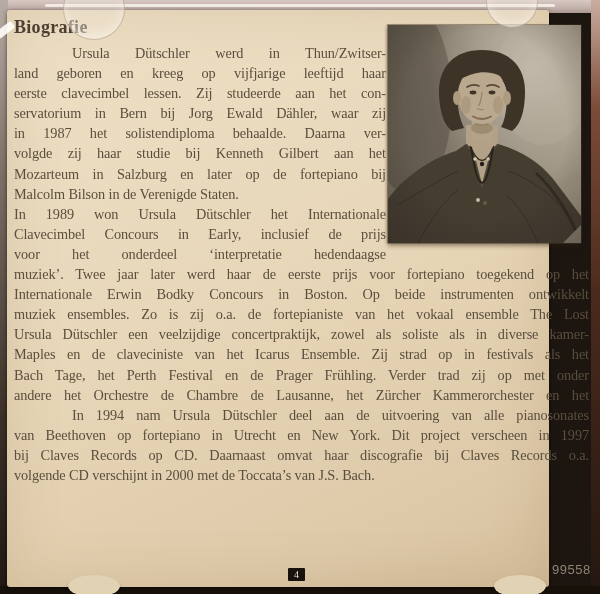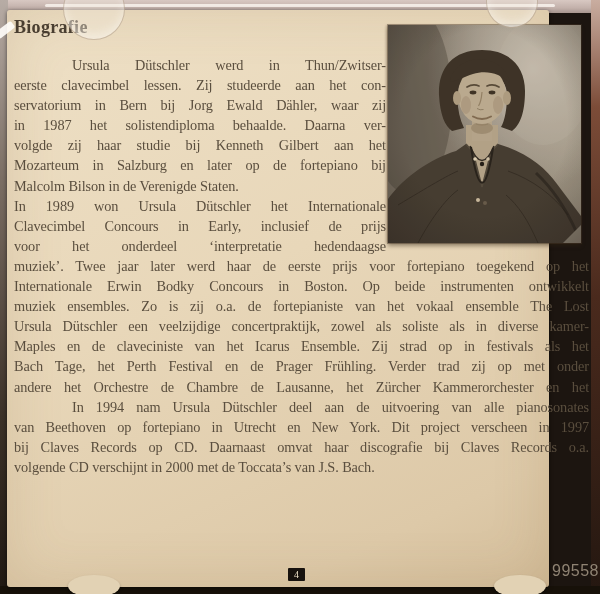--- a/index.html
+++ b/index.html
@@ -21,39 +21,39 @@
   
   .paper { position:absolute; left:7px; top:10px; width:542px; height:577px;
            background:linear-gradient(155deg,#eee0c6 0%,#e8d7b9 45%,#ddc9a8 85%,#d4be9b 100%);
            border-radius:3px;
            box-shadow:inset 0 0 55px rgba(140,105,60,0.18), 0 1px 4px rgba(0,0,0,0.55); }
 
   .page-title { position:absolute; left:7px; top:7px; font-size:18px; font-weight:bold;
                 color:#4a3f31; letter-spacing:0.3px; }
 
   
-  .text-block { position:absolute; left:7px; top:33px; color:#5a4e3e;margin-top:12px; }
+  .text-block { position:absolute; left:7px; top:33px; color:#5a4e3e; }
   .line { font-size:14.3px; line-height:20.1px; height:20.1px; overflow:hidden;
           letter-spacing:-0.1px; text-align:justify; text-align-last:justify; }
   .line.n  { width:372px; }
   .line.w  { width:575px; }
   .line.ind { text-indent:58px; }
   .line.pe  { text-align-last:left; }
 
   
   .photo { position:absolute; left:381px; top:15px; width:193px; height:218px;
            outline:1px solid rgba(70,55,40,0.4);
            box-shadow:0 3px 4px rgba(50,35,20,0.45), -2px 0 2px rgba(90,70,45,0.25); }
   .photo svg { display:block; width:100%; height:100%; }
 
   
   .page-badge { position:absolute; left:281px; top:558px; width:17px; height:13px;
                 background:#17120e; color:#e9dcc4; font-size:10px; line-height:13px;
                 text-align:center; border-radius:1px; }
-  .catalog { position:absolute; left:545px; top:552px; width:40px; font-size:16px;
+  .catalog { position:absolute; left:545px; top:552px; width:40px; font-size:13px;
              font-family:"Liberation Sans","DejaVu Sans",sans-serif;
              color:#8f8373; letter-spacing:0.5px; }
 
   
   .clip { position:absolute; border-radius:50%; background:rgba(242,233,221,0.38);
           border:1px solid rgba(160,138,116,0.45);
           box-shadow:inset 0 -5px 8px rgba(255,255,255,0.35); }
   .clip-tl { left:63px;  top:-22px; width:62px; height:62px; }
   .clip-tr { left:486px; top:-24px; width:52px; height:52px; }
   .sliver  { position:absolute; left:-5px; top:26px; width:20px; height:8px;
@@ -70,20 +70,21 @@
 <div class="bg-top-hl"></div>
 <div class="bg-left"></div>
 <div class="bg-right"></div>
 <div class="bg-bottom"></div>
 
 <div class="paper">
   <div class="page-title">Biografie</div>
 
   <div class="text-block">
     <div class="line n ind">Ursula Dütschler werd in Thun/Zwitser-</div>
+    <div class="line n">land geboren en kreeg op vijfjarige leeftijd haar</div>
     <div class="line n">eerste clavecimbel lessen. Zij studeerde aan het con-</div>
     <div class="line n">servatorium in Bern bij Jorg Ewald Dähler, waar zij</div>
     <div class="line n">in 1987 het solistendiploma behaalde. Daarna ver-</div>
     <div class="line n">volgde zij haar studie bij Kenneth Gilbert aan het</div>
     <div class="line n">Mozarteum in Salzburg en later op de fortepiano bij</div>
     <div class="line n pe">Malcolm Bilson in de Verenigde Staten.</div>
     <div class="line n">In 1989 won Ursula Dütschler het Internationale</div>
     <div class="line n">Clavecimbel Concours in Early, inclusief de prijs</div>
     <div class="line n">voor het onderdeel ‘interpretatie hedendaagse</div>
     <div class="line w">muziek’. Twee jaar later werd haar de eerste prijs voor fortepiano toegekend op het</div>

